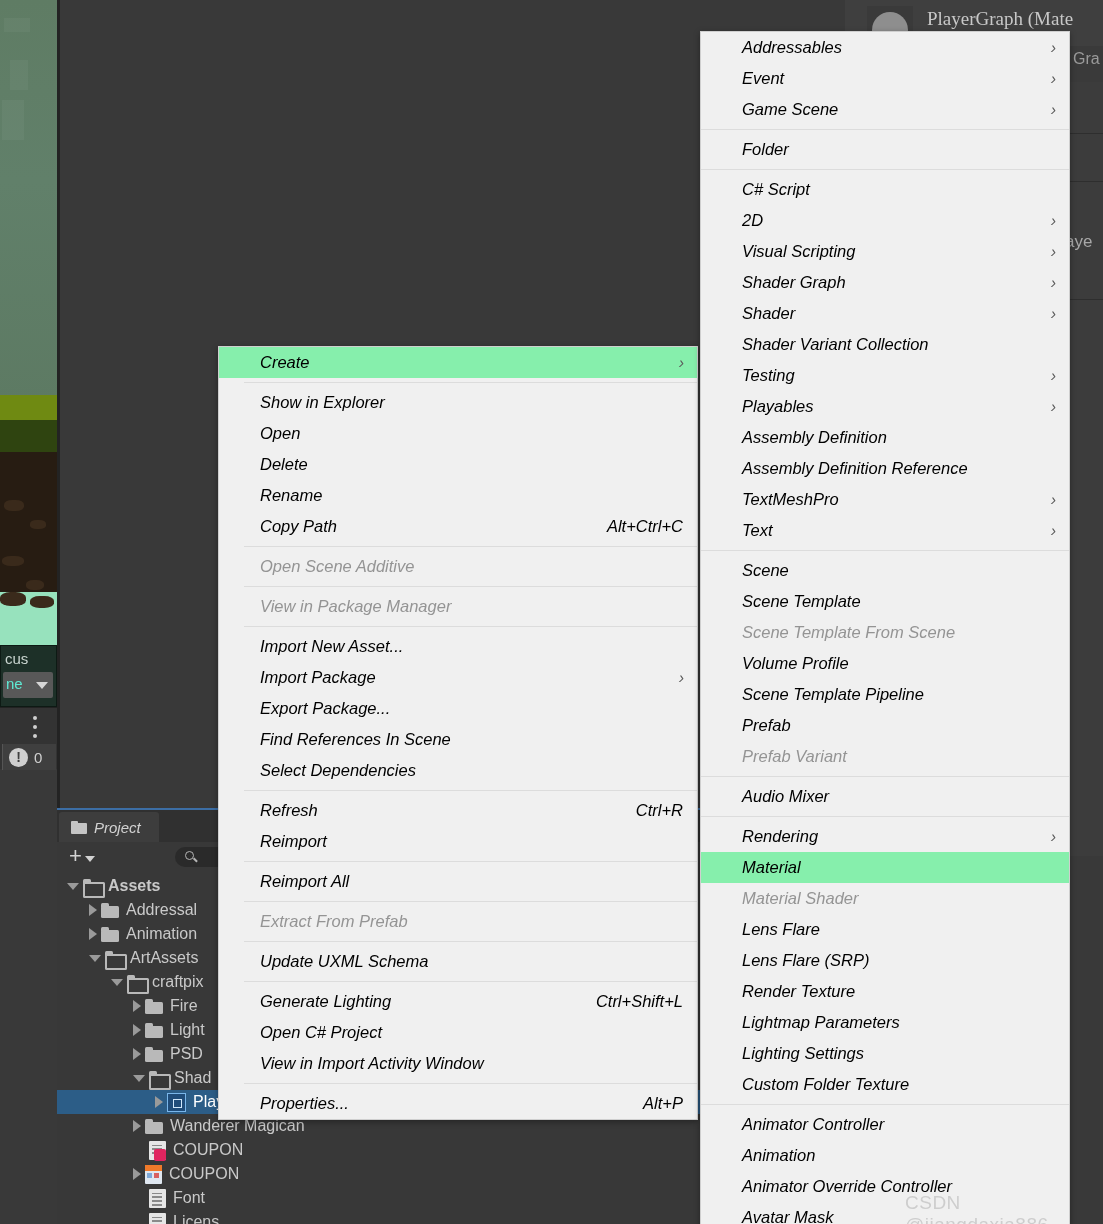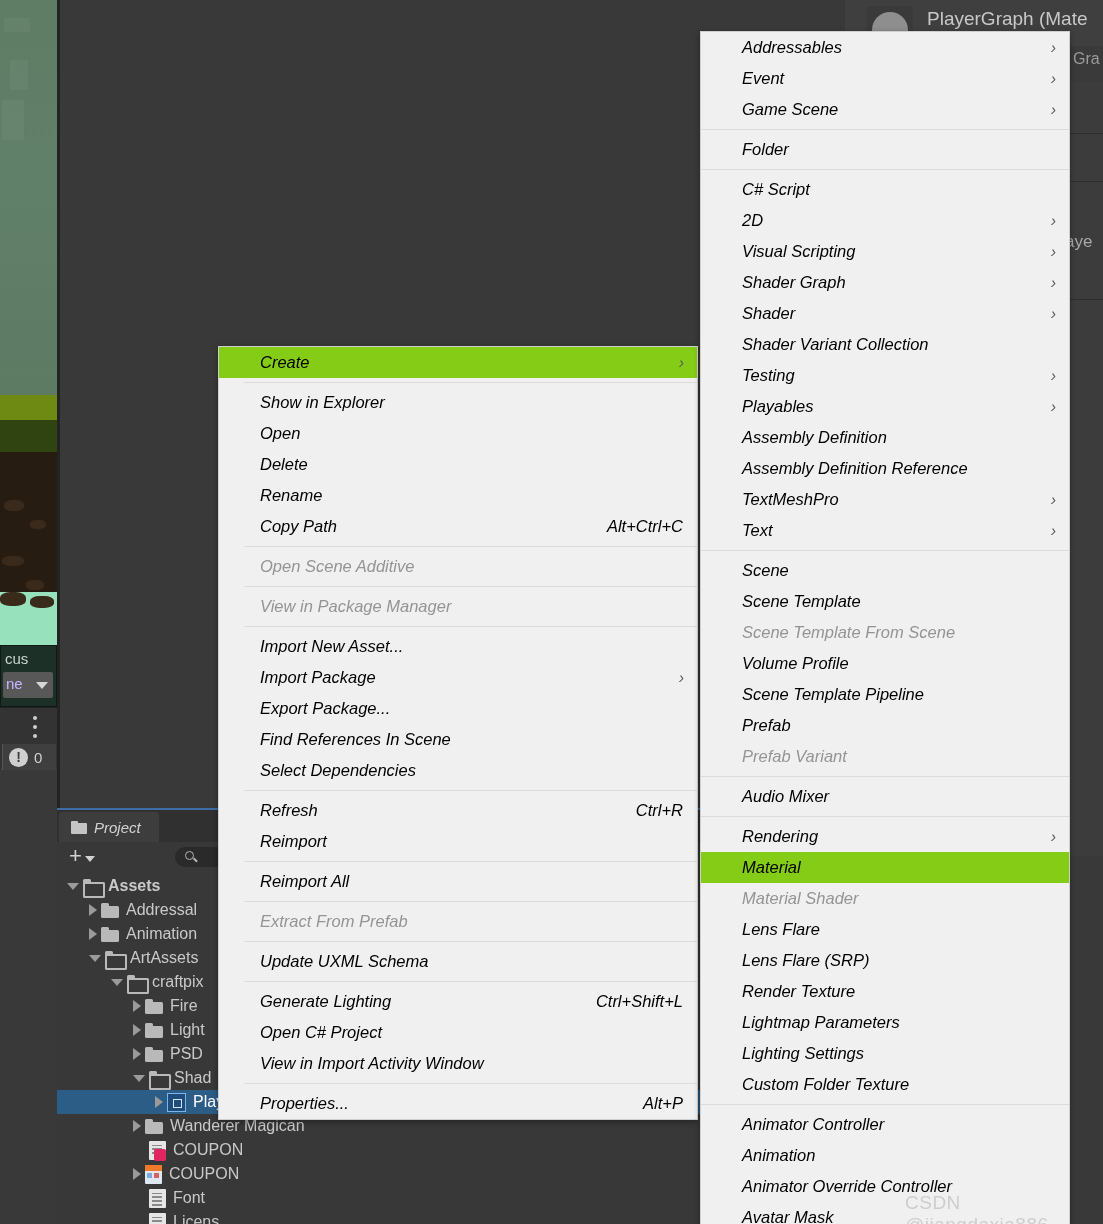--- a/index.html
+++ b/index.html
@@ -37,21 +37,21 @@
   .focus-panel {
     position:absolute; left:0px; top:645px; width:57px; height:62px;
     background:#1d3028; border:1px solid #0d1a14;
   }
   .focus-label { position:absolute; left:4px; top:4px; color:#c9d4cf;
                  font-size:15px; letter-spacing:0px; }
   .focus-dd {
     position:absolute; left:2px; top:26px; width:50px; height:26px;
     background:#585858; border-radius:2px;
   }
-  .focus-dd-text { position:absolute; left:3px; top:3px; color:#c4b5fd; font-size:15px;text-align:center; }
+  .focus-dd-text { position:absolute; left:3px; top:3px; color:#5eead4; font-size:15px;text-align:center; }
   .focus-caret {
     position:absolute; right:5px; top:10px;
     border-left:6px solid transparent; border-right:6px solid transparent;
     border-top:7px solid #d6d6d6;
   }
 
   .statusbar {
     position:absolute; left:0; top:707px; width:57px; height:62px;
     background:#333333; border-top:1px solid #222;
   }
@@ -169,38 +169,38 @@
     background:#3a3a3a;
   }
   .insp-header { position:absolute; left:0; top:0; width:258px; height:46px; background:#3f3f3f; }
   .insp-thumb {
     position:absolute; left:22px; top:6px; width:46px; height:36px; background:#3a3a3a;
   }
   .insp-sphere {
     position:absolute; left:5px; top:6px; width:36px; height:36px;
     border-radius:50%; background:#8e8e8e;
   }
-  .insp-title { position:absolute; left:82px; top:8px; color:#c8c8c8; font-size:19px; white-space:nowrap; }
+  .insp-title { position:absolute; left:82px; top:8px; color:#c8c8c8; font-size:19px; white-space:nowrap;font-family:Liberation Serif, serif; }
   .insp-sub { position:absolute; left:228px; top:50px; color:#9a9a9a; font-size:16px; white-space:nowrap; }
   .insp-rows { position:absolute; left:0; top:46px; width:258px; bottom:0; }
   .insp-row { border-bottom:1px solid #2e2e2e; background:#3c3c3c; }
   .insp-layer-label { position:absolute; left:220px; color:#a8a8a8; font-size:17px; }
 
   
   .menu {
     position:absolute; background:#f0f0f0;
     border:1px solid #cfcfcf;
     box-shadow:0 2px 6px rgba(0,0,0,0.35);
     font-size:16.5px; color:#000000;
   }
   .menu-item {
     position:relative; height:31px; line-height:31px;
     padding-left:41px; padding-right:14px; white-space:nowrap;font-style:italic;
   }
-  .menu-item.hl { background:#84cc16; }
+  .menu-item.hl { background:#86efac; }
   .menu-item.dis { color:#949494; }
   .menu-item .shortcut { position:absolute; right:14px; top:0; }
   .menu-item .arrow {
     position:absolute; right:13px; top:0; height:31px; line-height:31px;
     font-size:16px; color:#5c5c5c;
   }
   .sep { height:1px; background:#dcdcdc; margin:4px 0 4px 25px; }
   .sep.full { margin-left:0; }
 
   #menu-left  { left:218px; top:346px; width:480px; }

